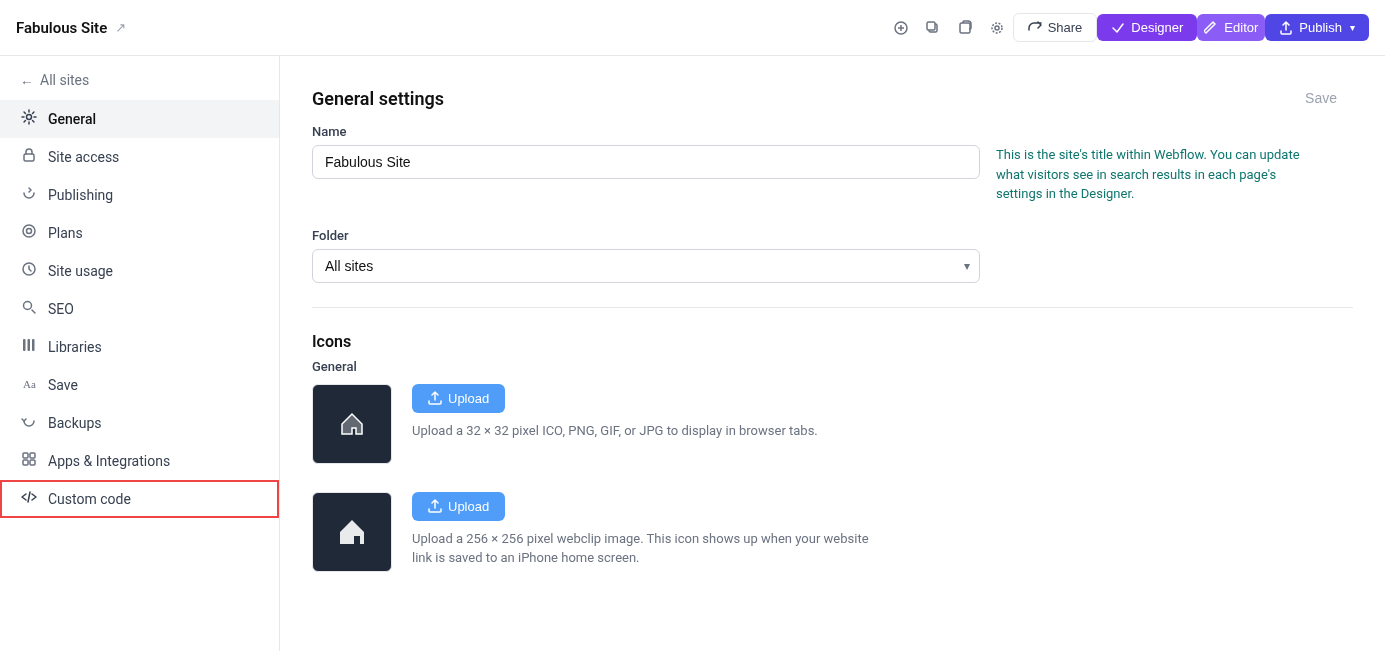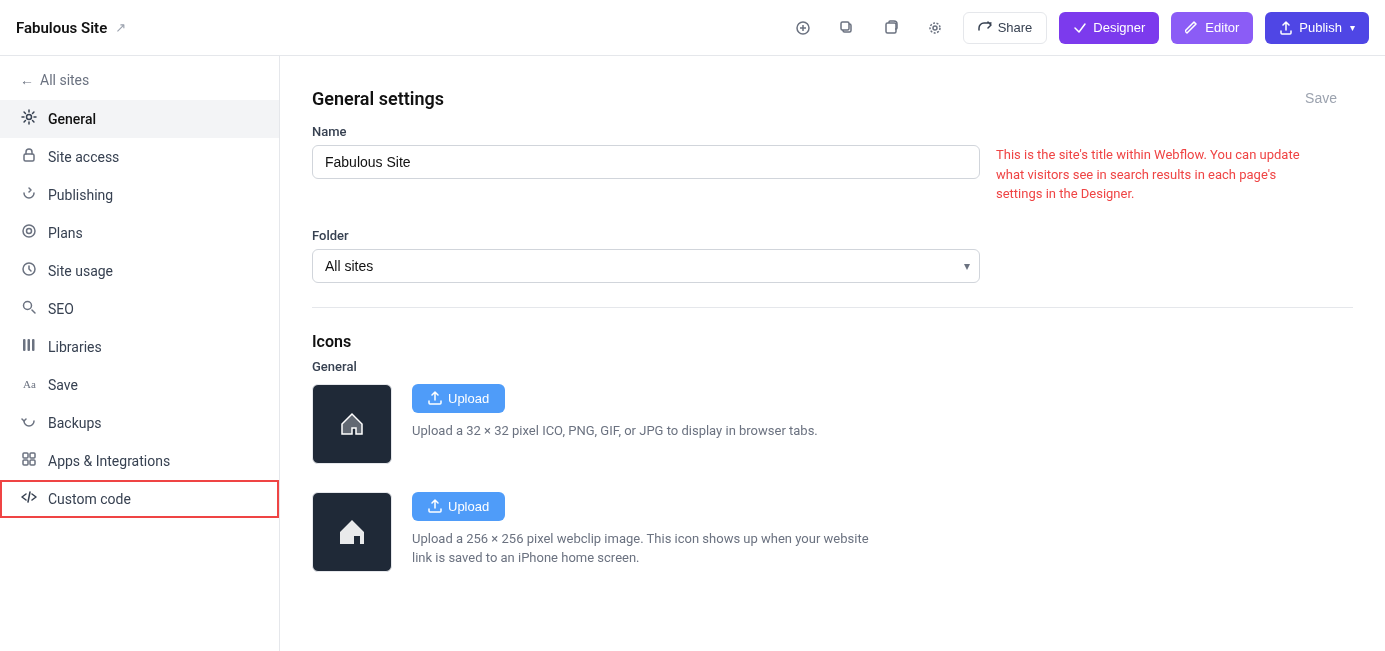--- a/index.html
+++ b/index.html
@@ -6,38 +6,38 @@
     body { font-family: -apple-system, BlinkMacSystemFont, 'Segoe UI', Roboto, sans-serif; background: #fff; display: flex; flex-direction: column; height: 651px; overflow: hidden; }
 
     
     .header {
       display: flex; align-items: center; padding: 0 16px; height: 56px;
       border-bottom: 1px solid #e5e7eb; flex-shrink: 0;
     }
     .header-left { display: flex; align-items: center; gap: 8px; flex: 1; }
     .site-title { font-size: 15px; font-weight: 600; color: #111; }
     .external-link-icon { color: #9ca3af; cursor: pointer; font-size: 13px; }
-    .header-actions { display: flex; gap: 12px; }
+    .header-actions { display: flex; align-items: center; gap: 0; }
     .icon-btn {
       width: 32px; height: 32px; border: none; background: none;
       cursor: pointer; display: flex; align-items: center; justify-content: center;
       color: #6b7280; border-radius: 6px;
     }
     .share-btn {
       display: flex; align-items: center; gap: 6px; padding: 6px 14px;
       border: 1px solid #e5e7eb; background: #fff; border-radius: 6px;
       cursor: pointer; font-size: 13px; color: #374151; font-weight: 500;
     }
     .designer-btn {
       display: flex; align-items: center; gap: 6px; padding: 6px 14px;
       background: #7c3aed; border: none; border-radius: 6px;
       cursor: pointer; font-size: 13px; color: #fff; font-weight: 500;
     }
     .editor-btn {
-      display: flex; align-items: center; gap: 6px; padding: 6px 14px;
+      display: flex; align-items: center; gap: 6px; padding: 6px 7px;
       background: #8b5cf6; border: none; border-radius: 6px;
       cursor: pointer; font-size: 13px; color: #fff; font-weight: 500;
     }
     .publish-btn {
       display: flex; align-items: center; gap: 6px; padding: 6px 14px;
       background: #4f46e5; border: none; border-radius: 6px;
       cursor: pointer; font-size: 13px; color: #fff; font-weight: 500;
     }
     .publish-btn .chevron { font-size: 10px; margin-left: 2px; }
 
@@ -308,21 +308,21 @@
   <div class="content">
     <div class="content-header">
       <h2 class="section-title">General settings</h2>
       <button class="save-btn">Save</button>
     </div>
 
     <div class="field-group">
       <div class="field-label">Name</div>
       <div style="display:flex; gap:16px; align-items:flex-start;">
         <input class="text-input" type="text" value="Fabulous Site" style="">
-        <p style="font-size:13px; color:#ef4444; max-width:320px; line-height:1.5; flex-shrink:0;">This is the site's title within Webflow. You can update what visitors see in search results in each page's settings in the Designer.</p>
+        <p style="font-size:13px; color:#0f766e; max-width:320px; line-height:1.5; flex-shrink:0;">This is the site's title within Webflow. You can update what visitors see in search results in each page's settings in the Designer.</p>
       </div>
     </div>
 
     <div class="field-group">
       <div class="field-label">Folder</div>
       <div class="select-wrapper">
         <select class="select-input">
           <option>All sites</option>
         </select>
         <span class="select-arrow">▾</span>

